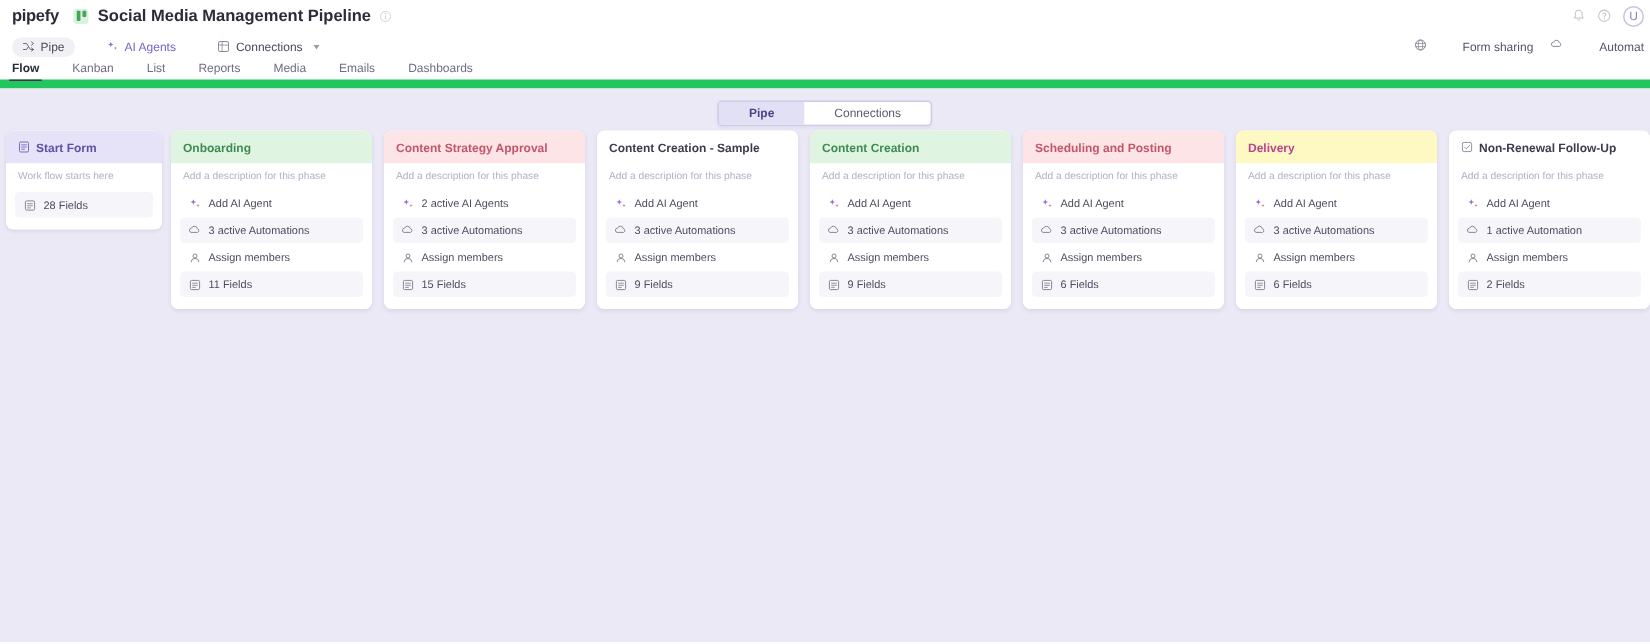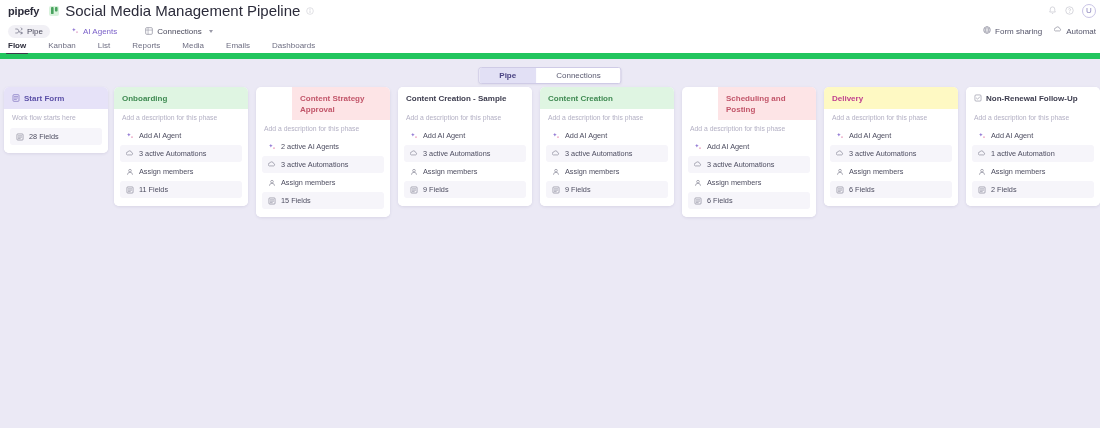--- a/index.html
+++ b/index.html
@@ -23,21 +23,21 @@
     letter-spacing: -0.2px;
     margin-right: 10px;
   }
   .pipe-badge {
     width: 10px; height: 10px; border-radius: 2px;
     background: #d9f2dd; display: inline-flex;
     align-items: center; justify-content: center;
     margin-right: 6px;
   }
   .pipe-badge svg { display: block; }
-  .pipe-title { font-size: 15px; color: #2b2b3a; font-weight: 400; }
+  .pipe-title { font-size: 11px; color: #2b2b3a; font-weight: 700; }
   .info-ico { margin-left: 6px; opacity: .45; display: flex; }
   .topbar-right {
     position: absolute; right: 4px; top: 0;
     height: 21px; display: flex; align-items: center; gap: 8px;
   }
   .tb-icon { opacity: .5; display: flex; }
   .avatar {
     width: 14px; height: 14px; border-radius: 50%;
     border: 1px solid #c9c4e6; background: #fff;
     display: flex; align-items: center; justify-content: center;
@@ -62,21 +62,21 @@
     width: 0; height: 0; margin-left: 3px;
     border-left: 2.5px solid transparent;
     border-right: 2.5px solid transparent;
     border-top: 3px solid #9a9aa8;
   }
   .chiprow-right {
     position: absolute; right: 4px; top: 0; height: 20px;
     display: flex; align-items: center; gap: 12px;
     font-size: 8px; color: #55556a;
   }
-  .chiprow-right span.lbl { white-space: nowrap; }
+  .chiprow-right span.lbl { white-space: nowrap; margin-left: 20px; }
   .mini-act { display: inline-flex; align-items: center; gap: 4px; }
 
   
   .tabs {
     height: 18px; display: flex; align-items: flex-end;
     padding: 0 8px; gap: 22px;
     border-bottom: 6px solid #22c55e;
     background: #fff;
   }
   .tab {
@@ -140,21 +140,21 @@
     padding: 4px 6px; border-radius: 3px; margin-bottom: 1px;
   }
   .row.tint { background: #f6f5fa; }
   .row .ri { flex: 0 0 auto; display: flex; }
 
   
   .startform .card-head { background: #e6e2f8; color: #5c51a8; }
   .startform .desc { padding-bottom: 7px; }
 
   .c-green  .card-head { background: #dff5e2; color: #3f8a52; }
-  .c-pink   .card-head { background: #fde4e6; color: #c2566a; margin-left: 36px; }
+  .c-pink   .card-head { background: #fde4e6; color: #c2566a; }
   .c-plain  .card-head { background: #ffffff; color: #3c3c4e; }
   .c-mag    .card-head { background: #fef9c3; color: #c0418f; align-items: flex-end; }
   .c-white  .card-head { background: #ffffff; color: #3c3c4e; }
 </style>
 </head>
 <body>
 
 <div class="topbar">
   <div class="logo">pipefy</div>
 

